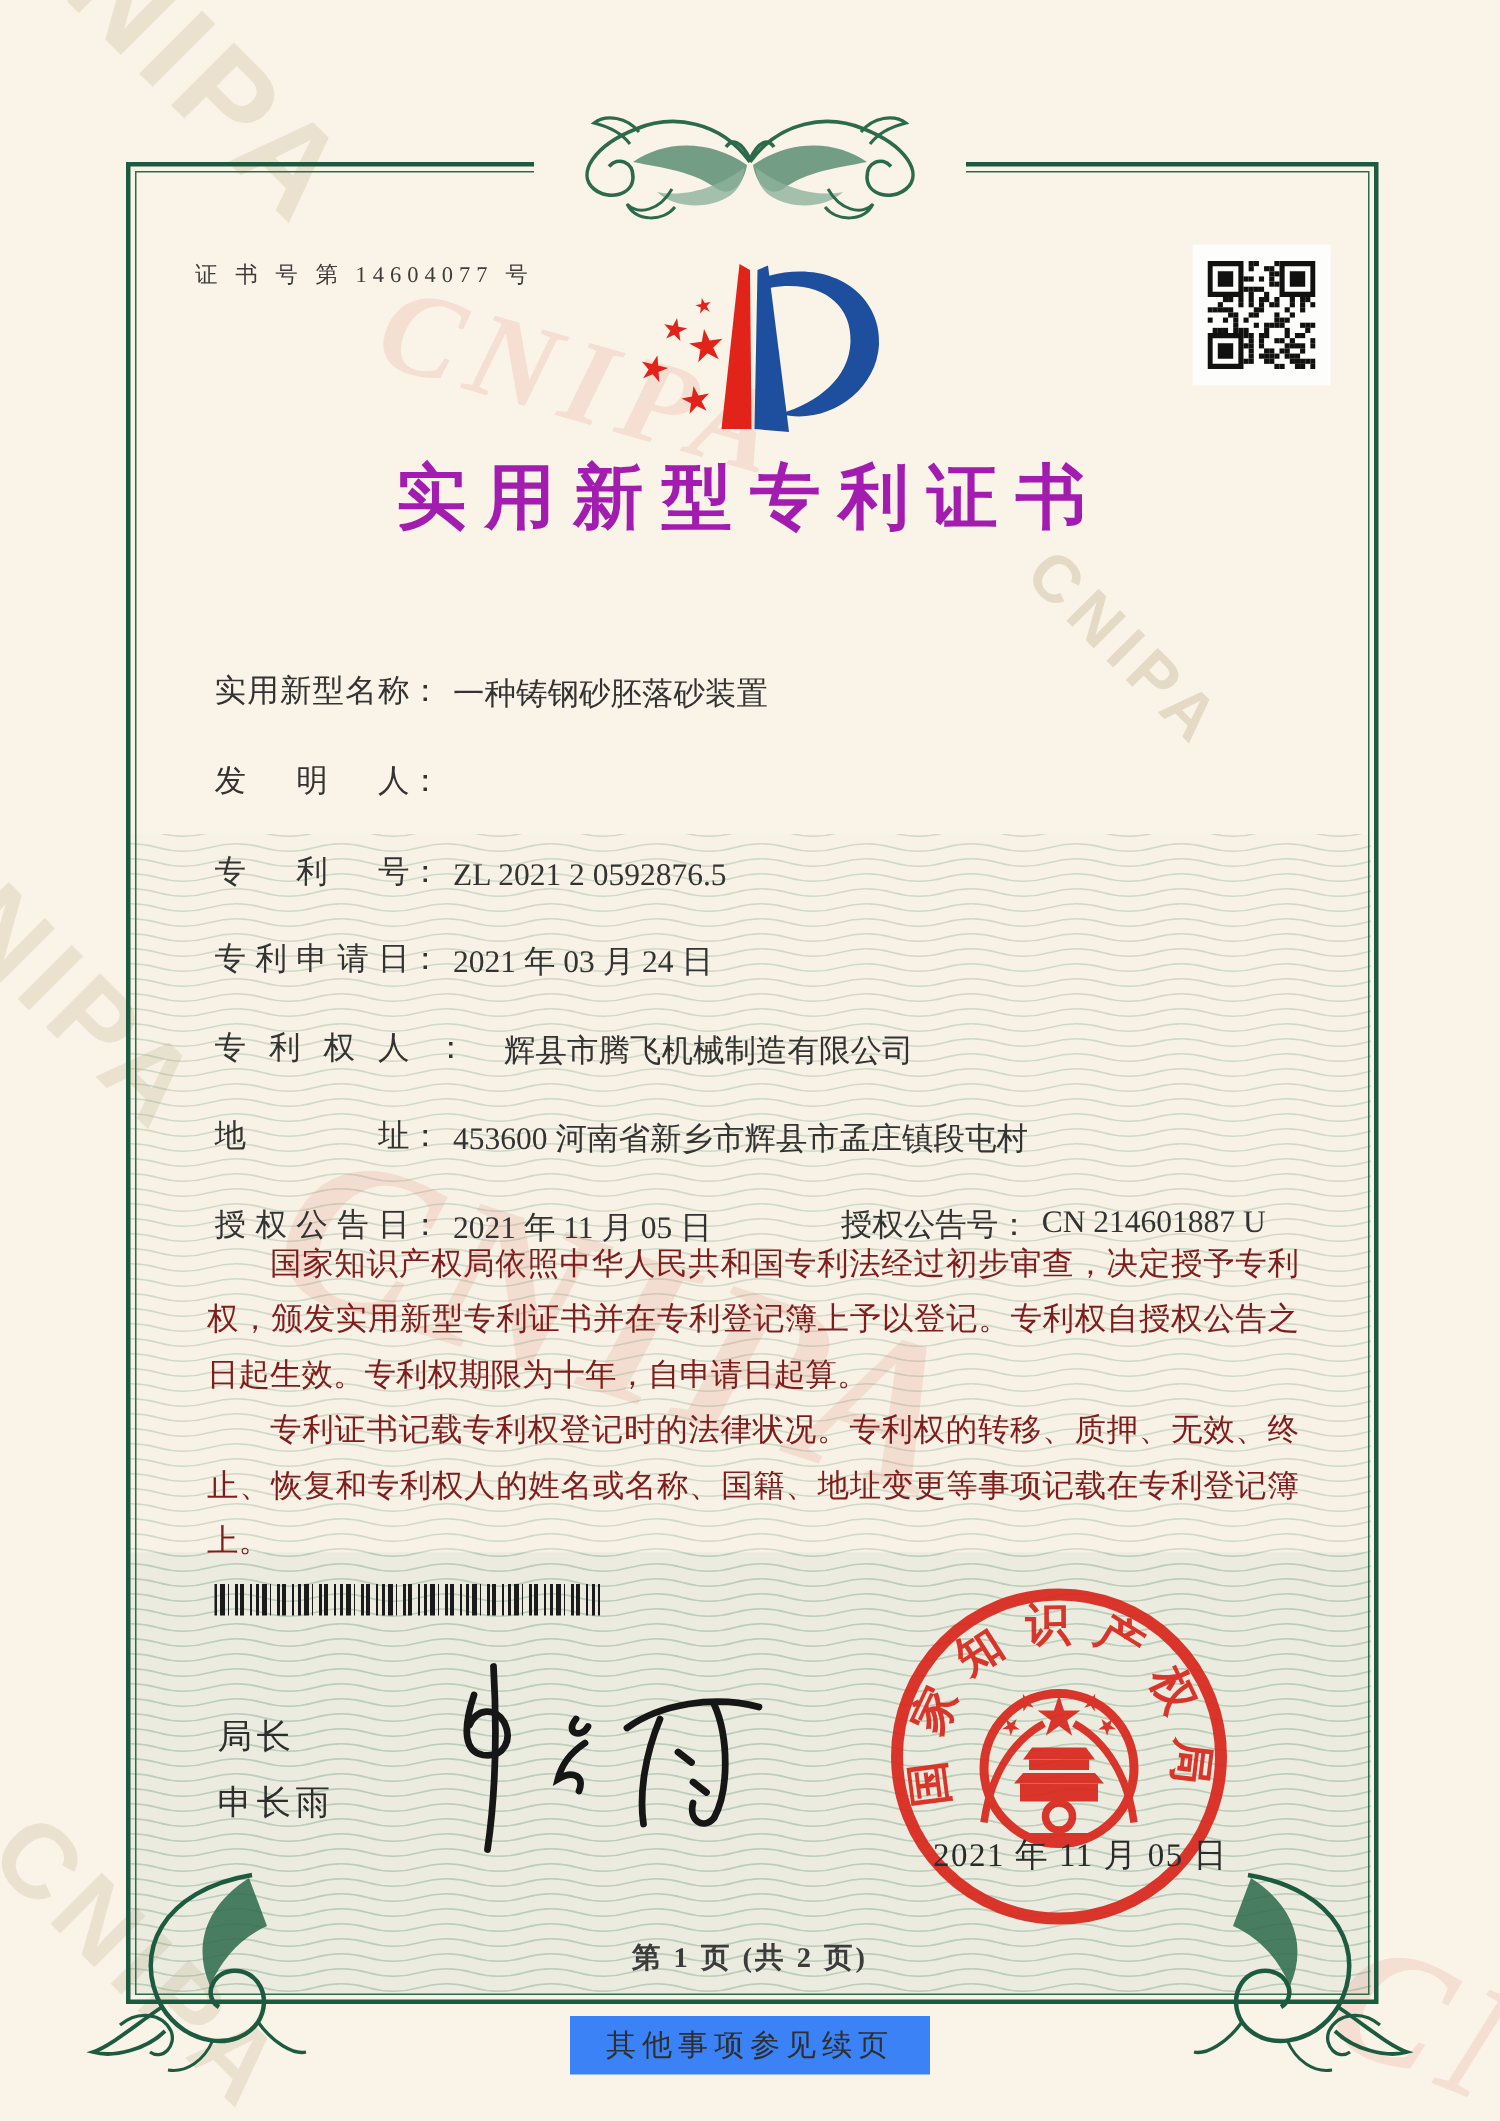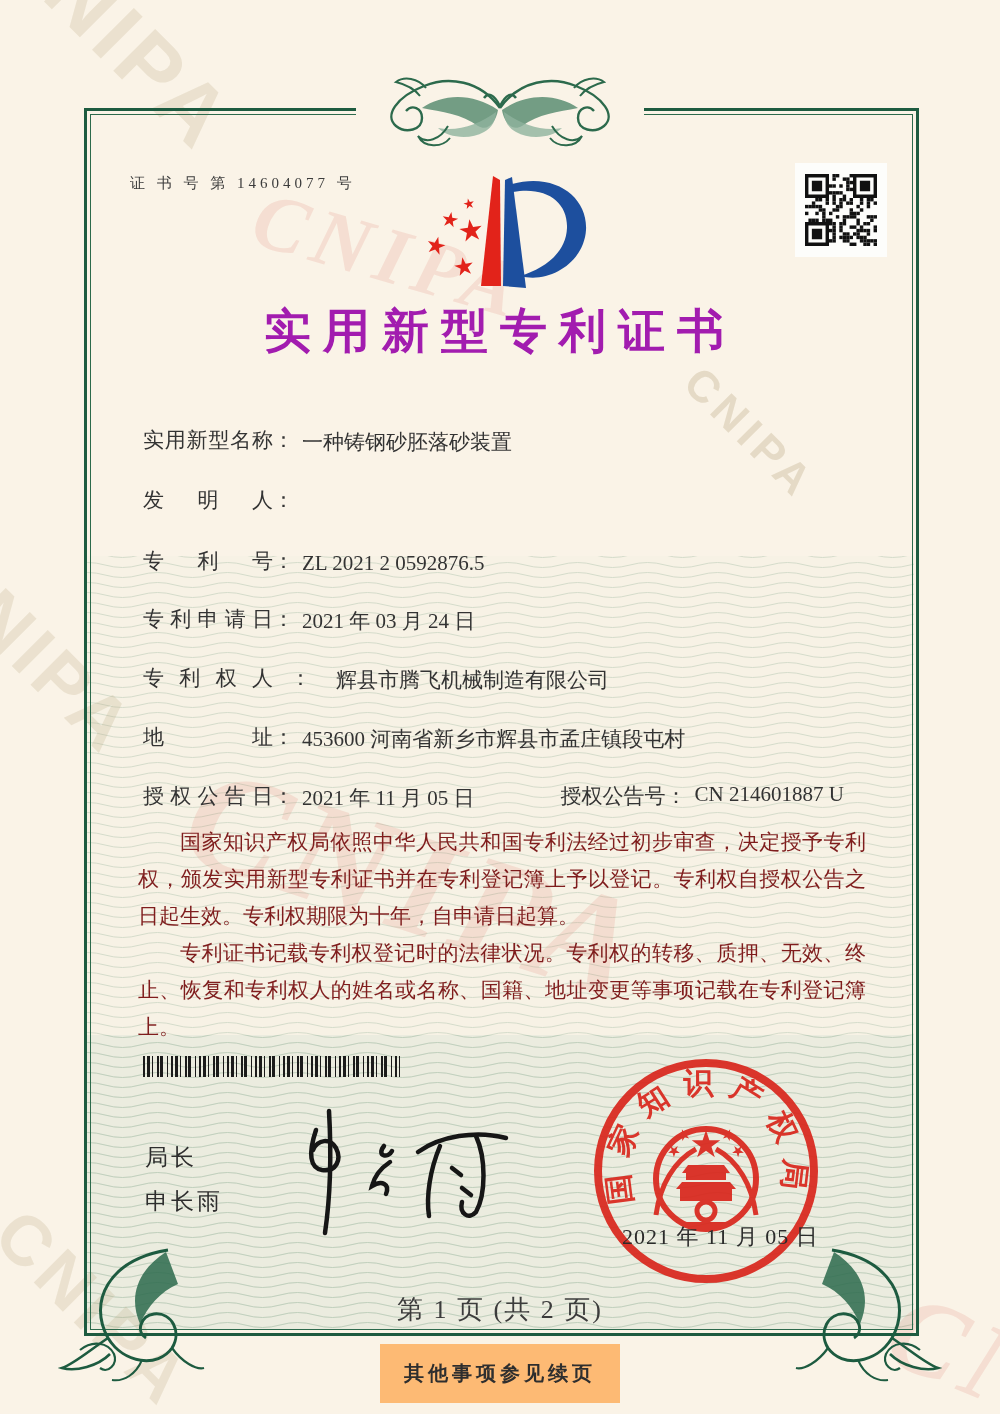--- a/index.html
+++ b/index.html
@@ -21,44 +21,44 @@
   .frame{position:absolute;left:84px;top:108px;width:829px;height:1222px;
          border:3px solid #1d5b40;}
   .frame-inner{position:absolute;left:3px;top:3px;right:3px;bottom:3px;
          border:1px solid #2c6a4c;}
   
   .cert-no{position:absolute;left:130px;top:174px;font-size:15px;letter-spacing:4px;color:#3c3c3c;}
   .title{position:absolute;left:0;top:300px;width:100%;text-align:center;
          font-size:47px;font-weight:bold;letter-spacing:12px;color:#a21caf;}
   .qr-box{position:absolute;left:795px;top:163px;width:92px;height:94px;background:#fdfdfb;}
   
-  .frow{position:absolute;left:143px;width:740px;font-size:21px;display:flex;align-items:flex-start;}
+  .frow{position:absolute;left:143px;width:740px;font-size:21px;display:flex;align-items:flex-start;margin-top:20px;}
   .flabel{display:inline-block;width:130px;text-align:justify;text-align-last:justify;flex:none;color:#333;}
   .fcolon{flex:none;margin-right:8px;}
   .fvalue{white-space:pre-line;line-height:32px;color:#333;}
   .grant2{margin-left:86px;display:flex;}
   
   .paras{position:absolute;left:138px;top:824px;width:728px;}
   .paras p{margin:0;font-size:21px;line-height:37px;text-indent:2em;text-align:justify;color:#7f1d1d;}
   
   .barcode{position:absolute;left:143px;top:1056px;width:257px;height:21px;
     background:repeating-linear-gradient(90deg,
       #1b1b1b 0 2px,transparent 2px 4px,#1b1b1b 4px 7px,transparent 7px 9px,
       #1b1b1b 9px 10px,transparent 10px 14px,#1b1b1b 14px 16px,transparent 16px 17px,
       #1b1b1b 17px 20px,transparent 20px 24px,#1b1b1b 24px 25px,transparent 25px 28px);}
   
   .signer{position:absolute;left:145px;font-size:23px;letter-spacing:3px;color:#2e2e2e;}
   
   .seal-date{position:absolute;left:622px;top:1222px;width:180px;font-size:22px;
              letter-spacing:1px;color:#2b2b2b;white-space:nowrap;}
   
   .page-no{position:absolute;left:0;top:1292px;width:100%;text-align:center;
-           font-size:26px;letter-spacing:2px;color:#3c3c3c;}
+           font-size:19px;letter-spacing:2px;color:#3c3c3c;font-weight:bold;}
   .note-box{position:absolute;left:50%;top:1344px;transform:translateX(-50%);
-            background:#fdba74;padding:16px 24px;font-size:20px;letter-spacing:4px;color:#2e2e2e;font-weight:bold;}
+            background:#3b82f6;padding:6px 24px;font-size:20px;letter-spacing:4px;color:#2e2e2e;}
 </style>
 </head>
 <body>
 
 <div class="page">
 
   <svg class="abs" style="left:0;top:0;" width="1000" height="1414" aria-hidden="true">
     <defs>
       <pattern id="wv" width="140" height="10" patternUnits="userSpaceOnUse">
         <path d="M0,5 Q17.5,0 35,5 T70,5 T105,5 T140,5" fill="none" stroke="#a9c0a9" stroke-width="0.9"></path>

